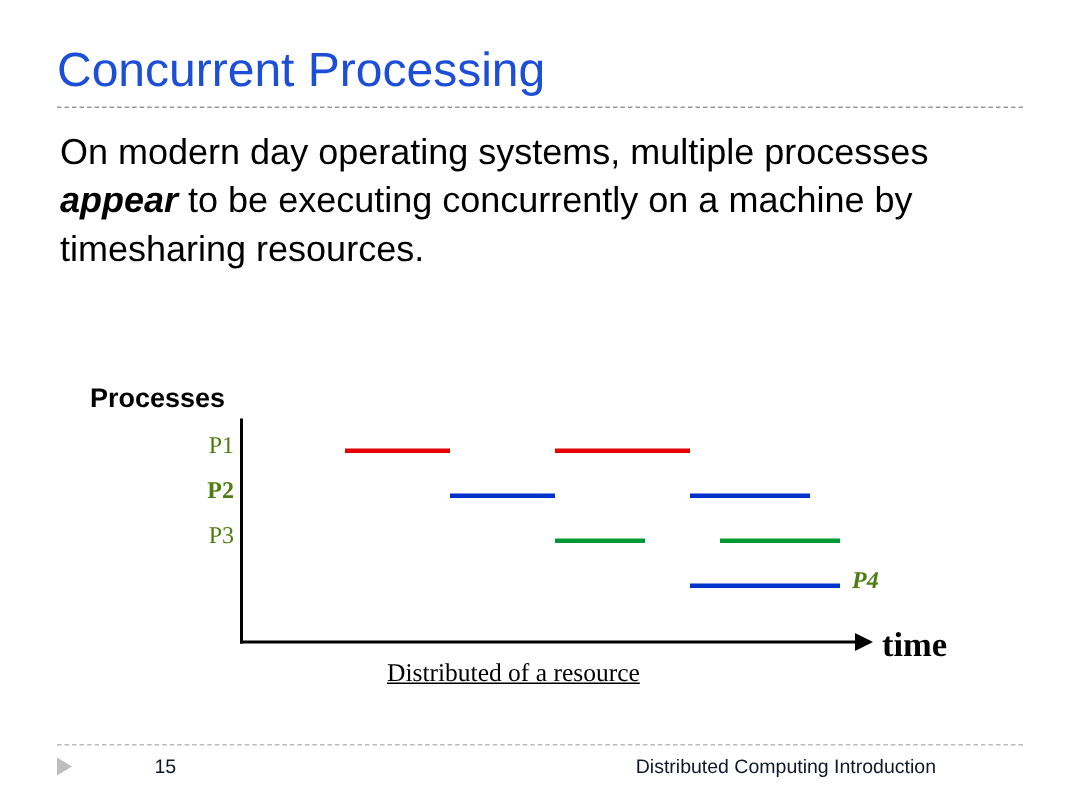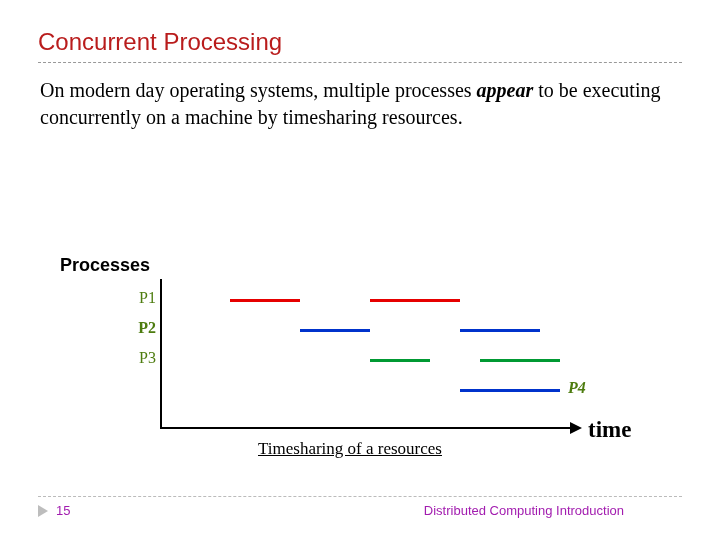--- a/index.html
+++ b/index.html
@@ -1,34 +1,34 @@
 <!DOCTYPE html>
 <html><head>
 <meta charset="utf-8">
 <style>
   * { box-sizing: border-box; margin: 0; padding: 0; }
   html, body { width: 720px; height: 540px; background: #fff; font-family: Arial, Helvetica, sans-serif; color: #000; }
   .slide { position: relative; width: 720px; height: 540px; padding: 28px 38px 0 38px; }
-  .title { font-size: 24px; font-weight: 400; color: #b91c1c; margin-bottom: 6px; }
+  .title { font-size: 32px; font-weight: 400; color: #1d4ed8; margin-bottom: 6px; }
   .title-rule { border: none; border-top: 1px dashed #999; margin-bottom: 14px; }
-  .body-text { font-size: 20px; line-height: 1.35; max-width: 640px; padding-left: 2px; font-family: Liberation Serif, serif; }
+  .body-text { font-size: 24px; line-height: 1.35; max-width: 640px; padding-left: 2px; }
   .body-text .em { font-style: italic; font-weight: 700; }
   .diagram { position: absolute; left: 60px; top: 255px; width: 560px; height: 210px; }
   .diag-ylabel { position: absolute; left: 0; top: 0; font-family: Liberation Sans, sans-serif; font-weight: 700; font-size: 18px; }
   .diag-plot { position: absolute; left: 40px; top: 24px; width: 480px; height: 150px; }
   .yaxis { position: absolute; left: 60px; top: 0; width: 2px; height: 150px; background: #000; }
   .xaxis { position: absolute; left: 60px; bottom: 0; width: 420px; height: 2px; background: #000; }
   .xaxis::after { content: ""; position: absolute; right: -2px; top: -5px; width: 0; height: 0; border-left: 12px solid #000; border-top: 6px solid transparent; border-bottom: 6px solid transparent; }
   .tick { position: absolute; font-family: "Times New Roman", Times, serif; font-size: 16px; color: #4d7c0f; right: 424px; text-align: right; width: 60px; }
   .seg { position: absolute; height: 3px; }
   .xlabel { position: absolute; font-family: "Times New Roman", Times, serif; font-weight: 700; font-size: 23px; }
   .caption { position: absolute; font-family: "Times New Roman", Times, serif; font-size: 17px; text-decoration: underline; }
   .footer { position: absolute; left: 38px; right: 38px; bottom: 22px; }
   .footer-rule { border: none; border-top: 1px dashed #bbb; margin-bottom: 6px; }
-  .footer-row { display: flex; align-items: center; font-size: 13px; color: #a21caf; }
+  .footer-row { display: flex; align-items: center; font-size: 13px; color: #0f172a; gap: 47px; }
   .footer-marker { width: 0; height: 0; border-left: 10px solid #bdbdbd; border-top: 6px solid transparent; border-bottom: 6px solid transparent; margin-right: 8px; }
   .page-num { width: 40px; }
   .footer-title { flex: 1; text-align: right; padding-right: 58px; }
 </style>
 </head>
 <body>
 
 <div class="slide">
 
   <h1 class="title">Concurrent Processing</h1>
@@ -51,21 +51,21 @@
           <div class="seg" style="left: 200px; top: 50px; width: 70px; background: rgb(0, 51, 204);"></div>
           <div class="seg" style="left: 360px; top: 50px; width: 80px; background: rgb(0, 51, 204);"></div>
           <div class="tick" style="top: 70px;">P3</div>
           <div class="seg" style="left: 270px; top: 80px; width: 60px; background: rgb(0, 153, 51);"></div>
           <div class="seg" style="left: 380px; top: 80px; width: 80px; background: rgb(0, 153, 51);"></div>
           <div class="tick" style="left: 468px; top: 100px; text-align: left; font-weight: 700; font-style: italic;">P4</div>
           <div class="seg" style="left: 360px; top: 110px; width: 100px; background: rgb(0, 51, 204);"></div>
         </div>
     </div>
     <div class="xlabel" style="left:528px; top:162px;">time</div>
-    <div class="caption" style="left:198px; top:184px;">Timesharing of a resources</div>
+    <div class="caption" style="left:198px; top:184px;">Distributed of a resource</div>
   </div>
 
   <div class="footer">
     <hr class="footer-rule">
     <div class="footer-row">
       <div class="footer-marker"></div>
       <div class="page-num">15</div>
       <div class="footer-title">Distributed Computing Introduction</div>
     </div>
   </div>

